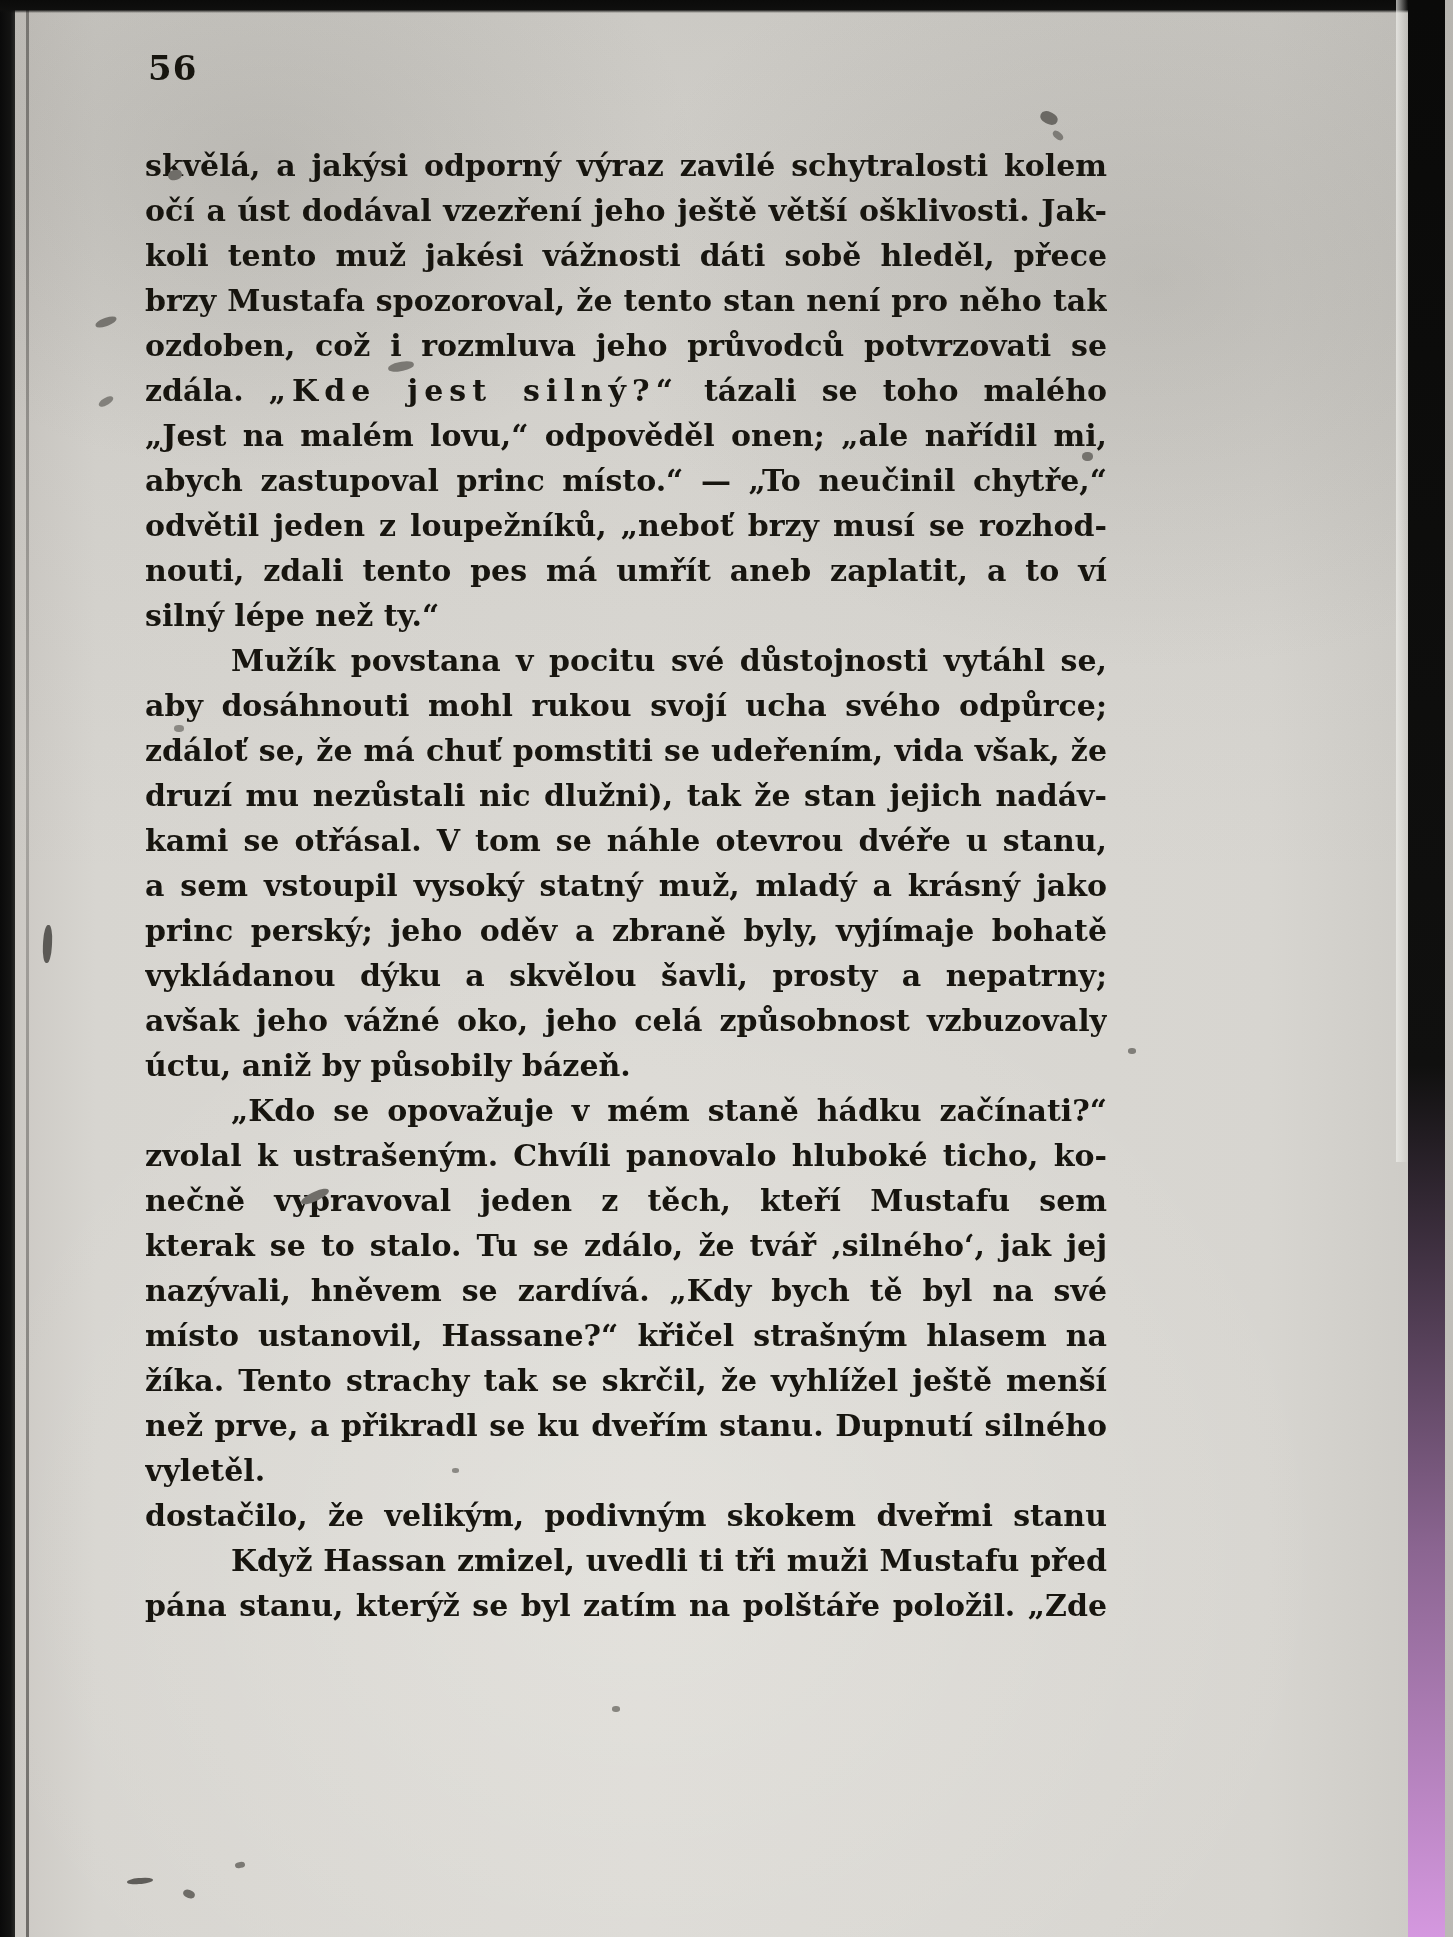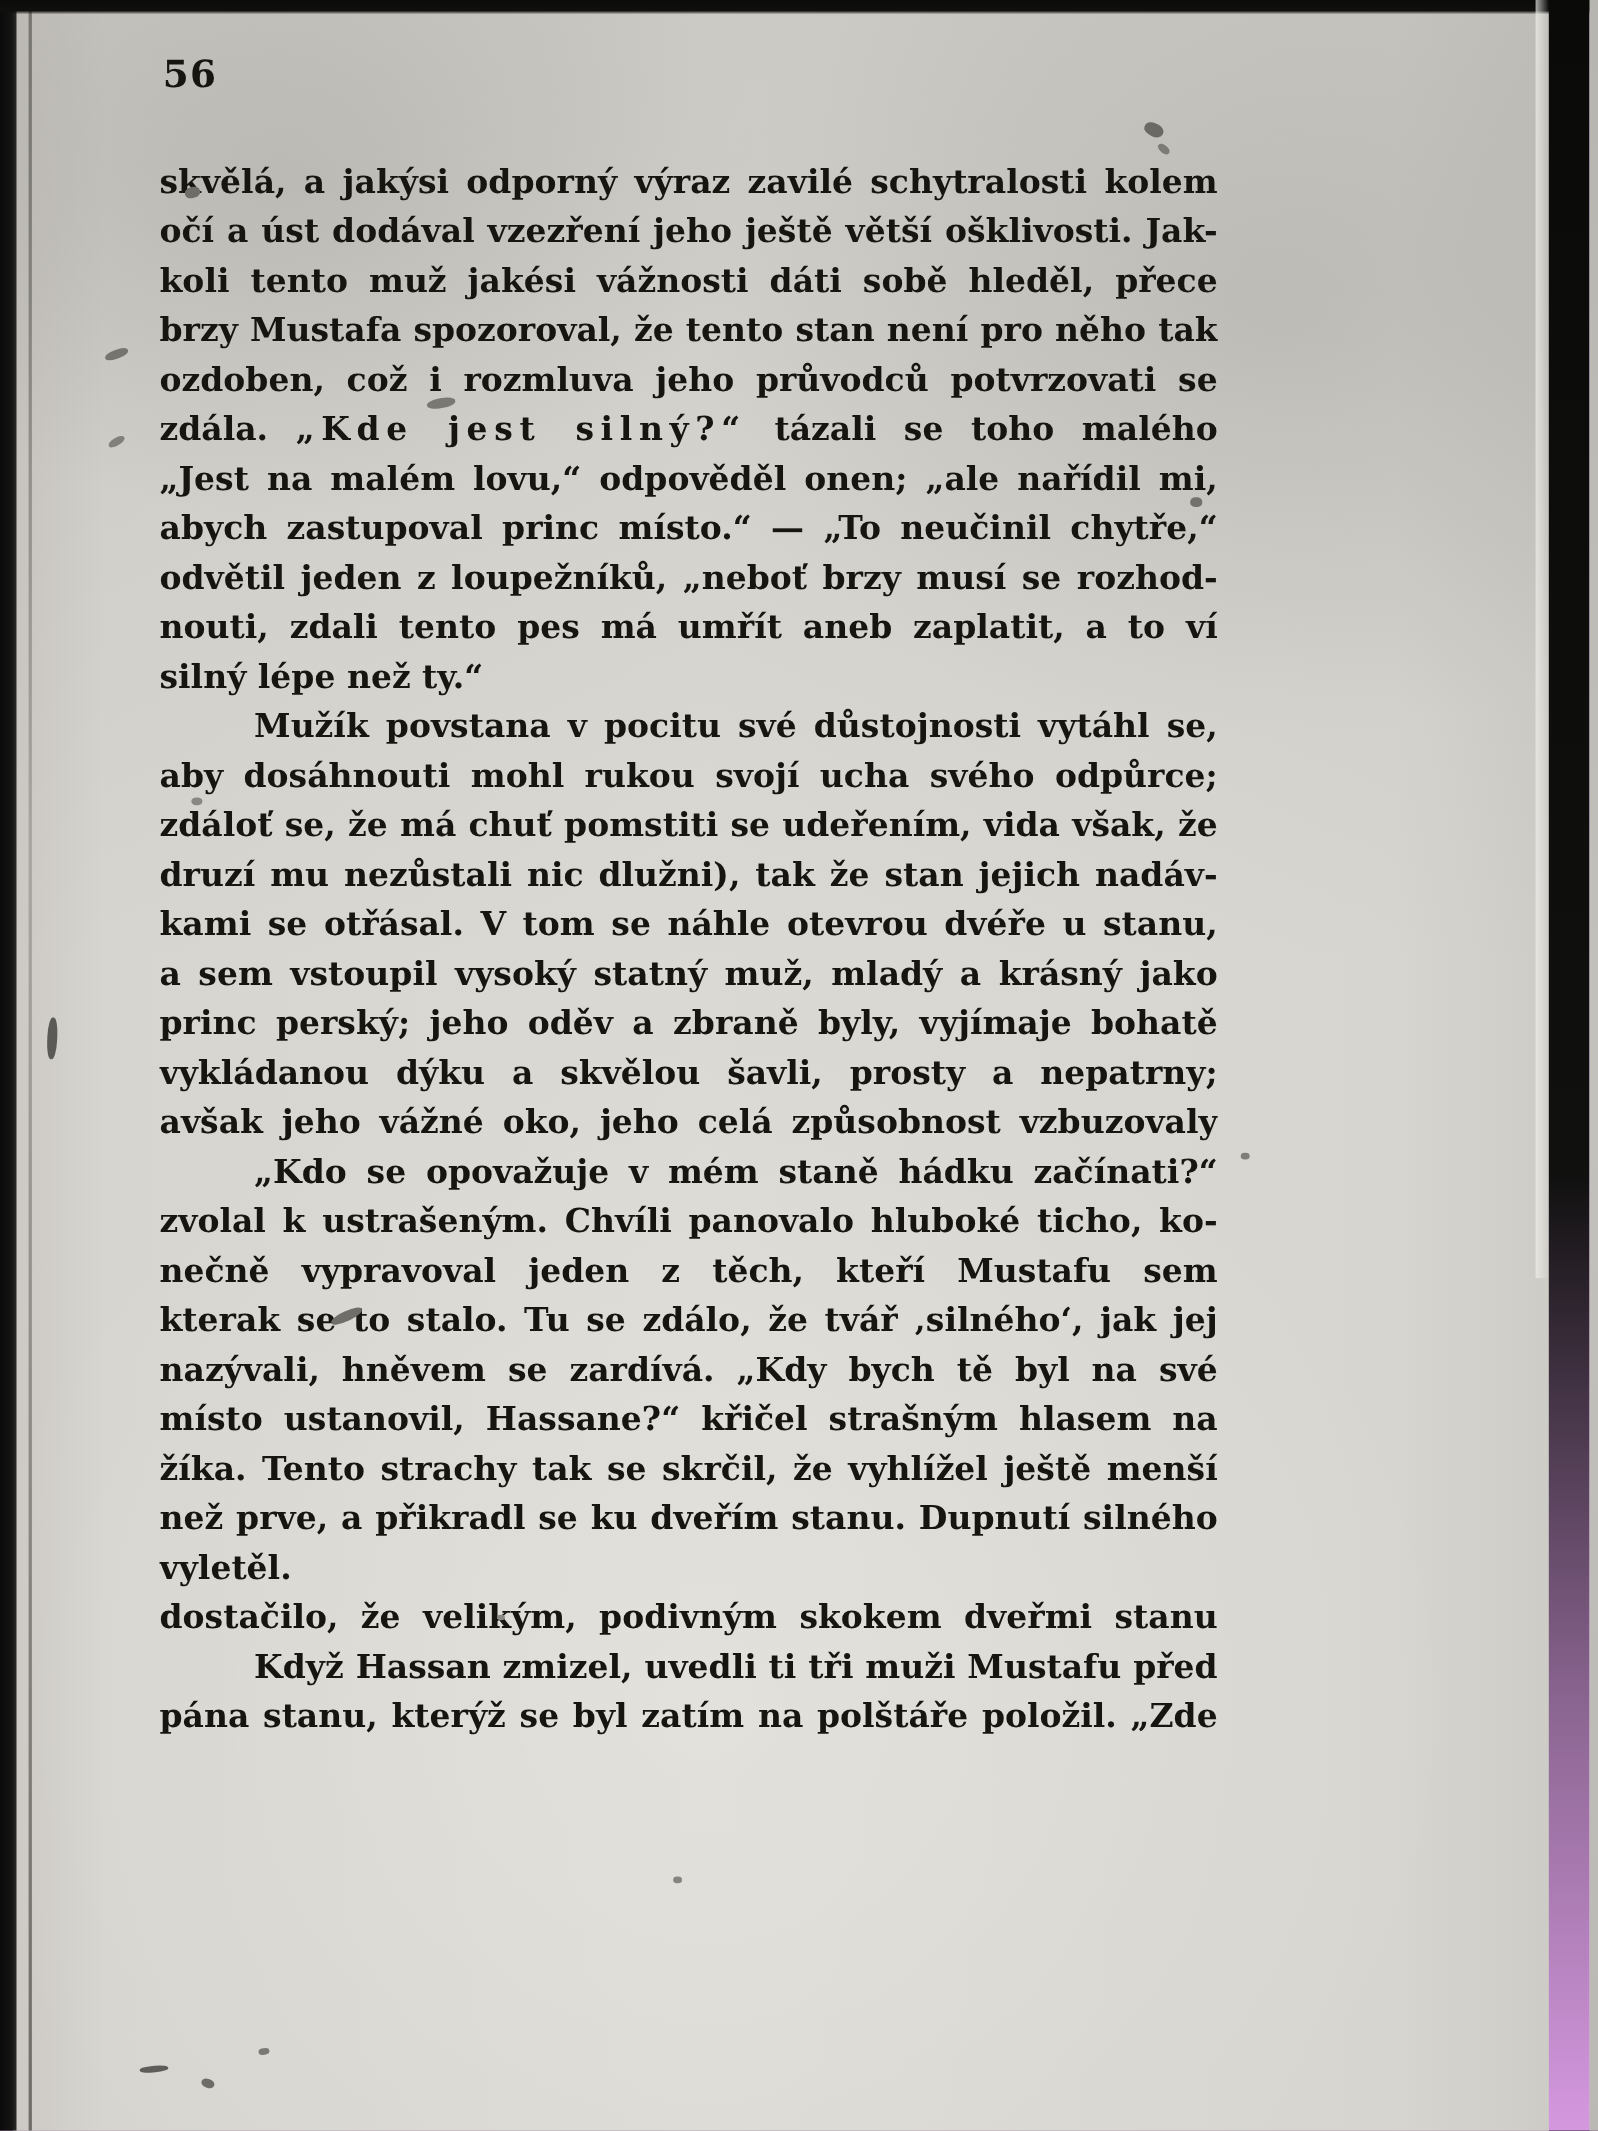--- a/index.html
+++ b/index.html
@@ -124,20 +124,21 @@
       <div class="line para-end"><span>silný lépe než ty.“</span></div>
       <div class="line indent"><span>Mužík povstana v pocitu své důstojnosti vytáhl se,</span></div>
       <div class="line"><span>aby dosáhnouti mohl rukou svojí ucha svého odpůrce;</span></div>
       <div class="line"><span>zdáloť se, že má chuť pomstiti se udeřením, vida však, že</span></div>
       <div class="line"><span>druzí mu nezůstali nic dlužni), tak že stan jejich nadáv-</span></div>
       <div class="line"><span>kami se otřásal. V tom se náhle otevrou dvéře u stanu,</span></div>
       <div class="line"><span>a sem vstoupil vysoký statný muž, mladý a krásný jako</span></div>
       <div class="line"><span>princ perský; jeho oděv a zbraně byly, vyjímaje bohatě</span></div>
       <div class="line"><span>vykládanou dýku a skvělou šavli, prosty a nepatrny;</span></div>
       <div class="line"><span>avšak jeho vážné oko, jeho celá způsobnost vzbuzovaly</span></div>
+      <div class="line para-end"><span>úctu, aniž by působily bázeň.</span></div>
       <div class="line indent"><span>„Kdo se opovažuje v mém staně hádku začínati?“</span></div>
       <div class="line"><span>zvolal k ustrašeným. Chvíli panovalo hluboké ticho, ko-</span></div>
       <div class="line"><span>nečně vypravoval jeden z těch, kteří Mustafu sem přivedli,</span></div>
       <div class="line"><span>kterak se to stalo. Tu se zdálo, že tvář ‚silného‘, jak jej</span></div>
       <div class="line"><span>nazývali, hněvem se zardívá. „Kdy bych tě byl na své</span></div>
       <div class="line"><span>místo ustanovil, Hassane?“ křičel strašným hlasem na mu-</span></div>
       <div class="line"><span>žíka. Tento strachy tak se skrčil, že vyhlížel ještě menší</span></div>
       <div class="line"><span>než prve, a přikradl se ku dveřím stanu. Dupnutí silného</span></div>
       <div class="line para-end"><span>vyletěl.</span></div>
       <div class="line"><span>dostačilo, že velikým, podivným skokem dveřmi stanu</span></div>

